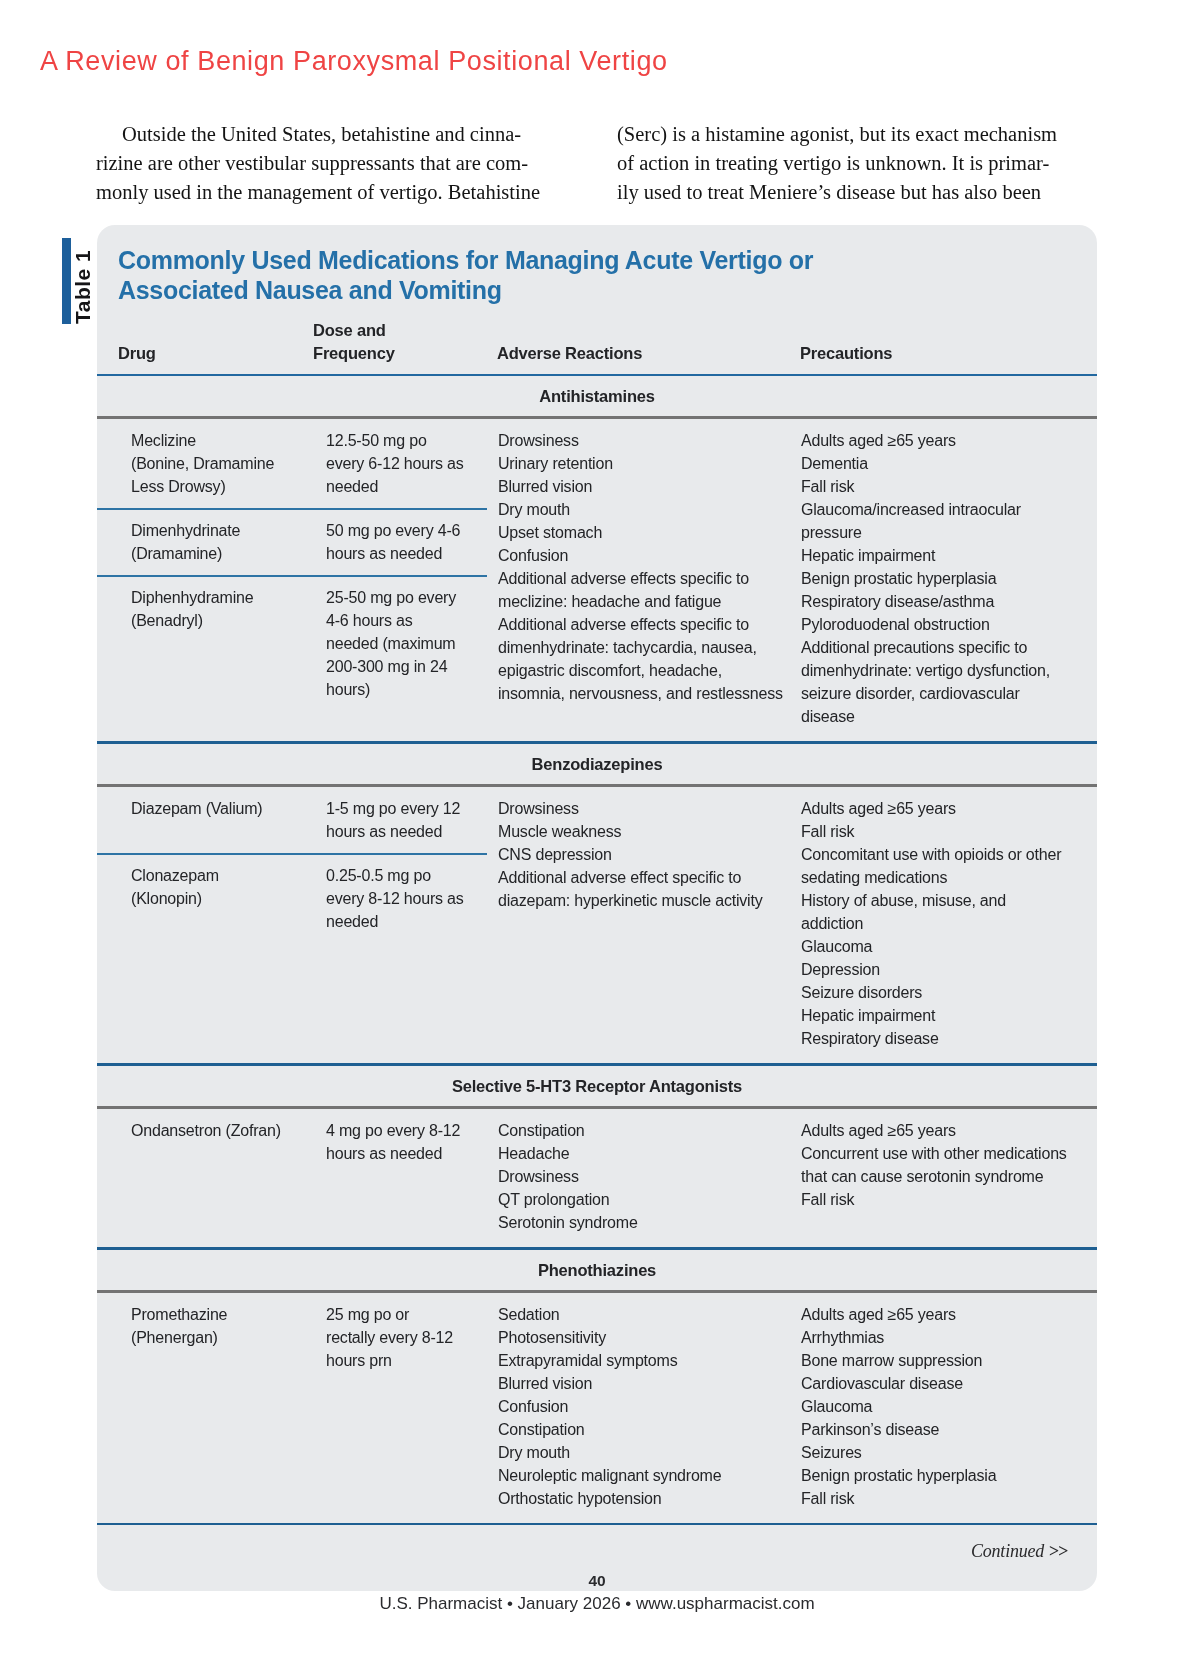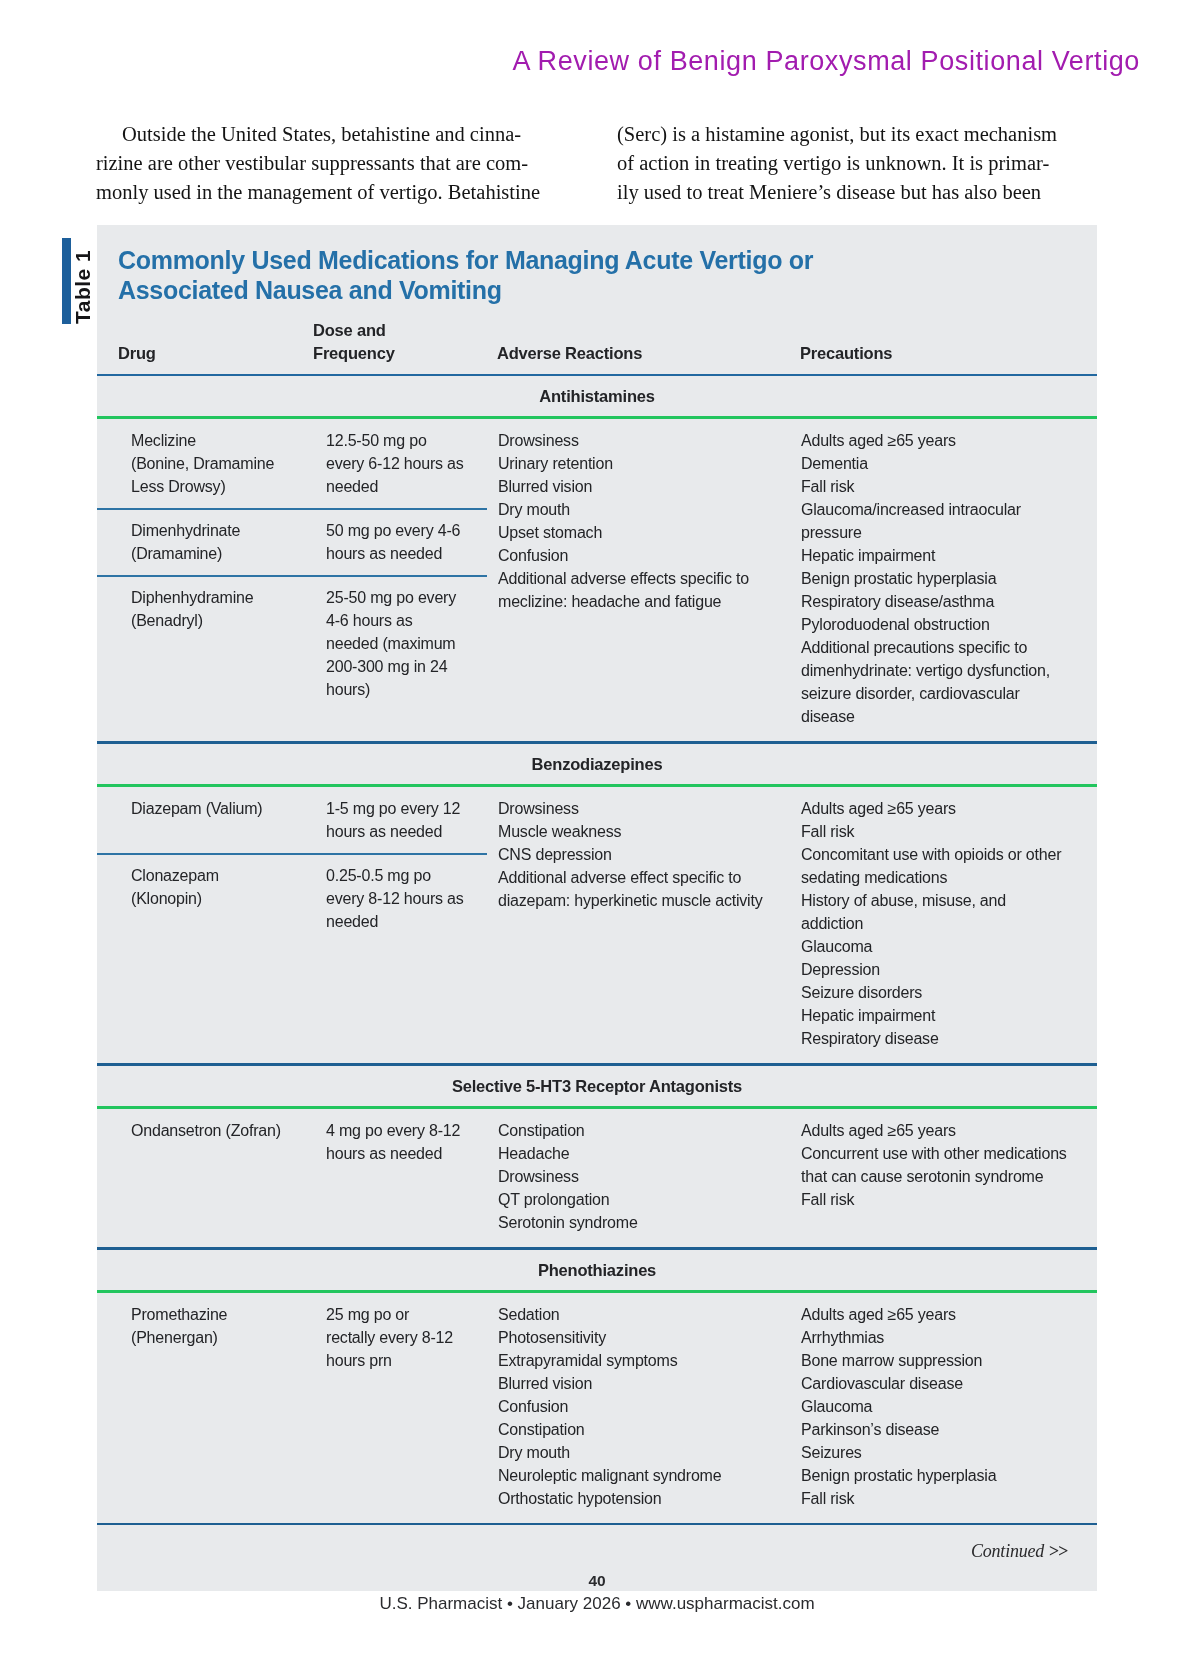--- a/index.html
+++ b/index.html
@@ -1,45 +1,45 @@
 <!DOCTYPE html>
 <html><head>
 <meta charset="utf-8">
 <style>
   html,body{margin:0;padding:0;background:#ffffff;}
   .page{position:relative;width:1200px;height:1665px;background:#ffffff;overflow:hidden;
         font-family:"Liberation Sans",sans-serif;color:#1f2023;}
 
   
-  .doc-title{position:absolute;top:46px;left:40px;width:1100px;text-align:right;
-             font-size:27px;letter-spacing:.6px;color:#a21caf;font-weight:400;}
+  .doc-title{position:absolute;top:46px;left:40px;width:1100px;text-align:left;
+             font-size:27px;letter-spacing:.6px;color:#ef4444;font-weight:400;}
   .intro{position:absolute;top:120px;left:96px;width:1006px;display:flex;gap:36px;
          font-family:"Liberation Serif","DejaVu Serif",serif;font-size:20.5px;line-height:29px;color:#141414;}
   .intro .col{width:485px;}
   .intro .line{white-space:nowrap;}
   .intro .indent{text-indent:26px;}
 
   
   .table-label{position:absolute;left:62px;top:238px;height:86px;display:flex;align-items:stretch;}
   .table-label .bar{width:9px;background:#1d5f9b;}
   .table-label .vtext{writing-mode:vertical-rl;transform:rotate(180deg);
         font-size:21px;font-weight:bold;color:#151517;letter-spacing:.5px;
         display:flex;align-items:center;padding-left:3px;}
 
   
   .tablebox{position:absolute;left:97px;top:225px;width:1000px;min-height:1323px;
-            background:#e8eaec;font-size:16px;line-height:23px;letter-spacing:-.2px;color:#232427;}
+            background:#e8eaec;font-size:16px;line-height:23px;letter-spacing:-.2px;color:#232427;border-radius:18px;}
   .tbl-title{padding:20px 0 12px 21px;width:700px;color:#2470a8;
              font-size:25px;line-height:30px;font-weight:bold;letter-spacing:-.3px;}
   .tbl-head{display:grid;grid-template-columns:195px 184px 303px 1fr;
             padding:2px 12px 9px 21px;align-items:end;font-weight:bold;font-size:16.5px;
             border-bottom:2px solid #2268a0;}
   .tbl-head .th-dose span{display:block;width:100px;}
   .band{text-align:center;font-weight:bold;font-size:16.5px;padding:9px 0 8px 0;
-        border-bottom:3px solid #22c55e;}
+        border-bottom:3px solid #737373;}
   .section-body{display:grid;grid-template-columns:401px 303px 1fr;
                 padding:10px 12px 13px 0;border-bottom:3px solid #1e5f92;}
   #table-sections .section-body:last-child{border-bottom-width:2px;}
   .drug-row{display:grid;grid-template-columns:195px 1fr;padding:0 0 10px 34px;margin-right:11px;}
   .drug-row.sep{border-bottom:2px solid #2e74a5;margin-bottom:9px;}
   .line{white-space:nowrap;}
   .list-col{padding-right:14px;}
   .continued-row{text-align:right;padding:15px 30px 28px 0;
                  font-family:"Liberation Serif","DejaVu Serif",serif;font-style:italic;
                  font-size:18px;color:#2b2b2d;}
@@ -128,20 +128,21 @@
             </div>
           </div>
           <div class="list-col">
             <div class="item">Drowsiness</div>
             <div class="item">Urinary retention</div>
             <div class="item">Blurred vision</div>
             <div class="item">Dry mouth</div>
             <div class="item">Upset stomach</div>
             <div class="item">Confusion</div>
             <div class="item">Additional adverse effects specific to meclizine: headache and fatigue</div>
+            <div class="item">Additional adverse effects specific to dimenhydrinate: tachycardia, nausea, epigastric discomfort, headache, insomnia, nervousness, and restlessness</div>
           </div>
           <div class="list-col">
             <div class="item">Adults aged ≥65 years</div>
             <div class="item">Dementia</div>
             <div class="item">Fall risk</div>
             <div class="item">Glaucoma/increased intraocular pressure</div>
             <div class="item">Hepatic impairment</div>
             <div class="item">Benign prostatic hyperplasia</div>
             <div class="item">Respiratory disease/asthma</div>
             <div class="item">Pyloroduodenal obstruction</div>

